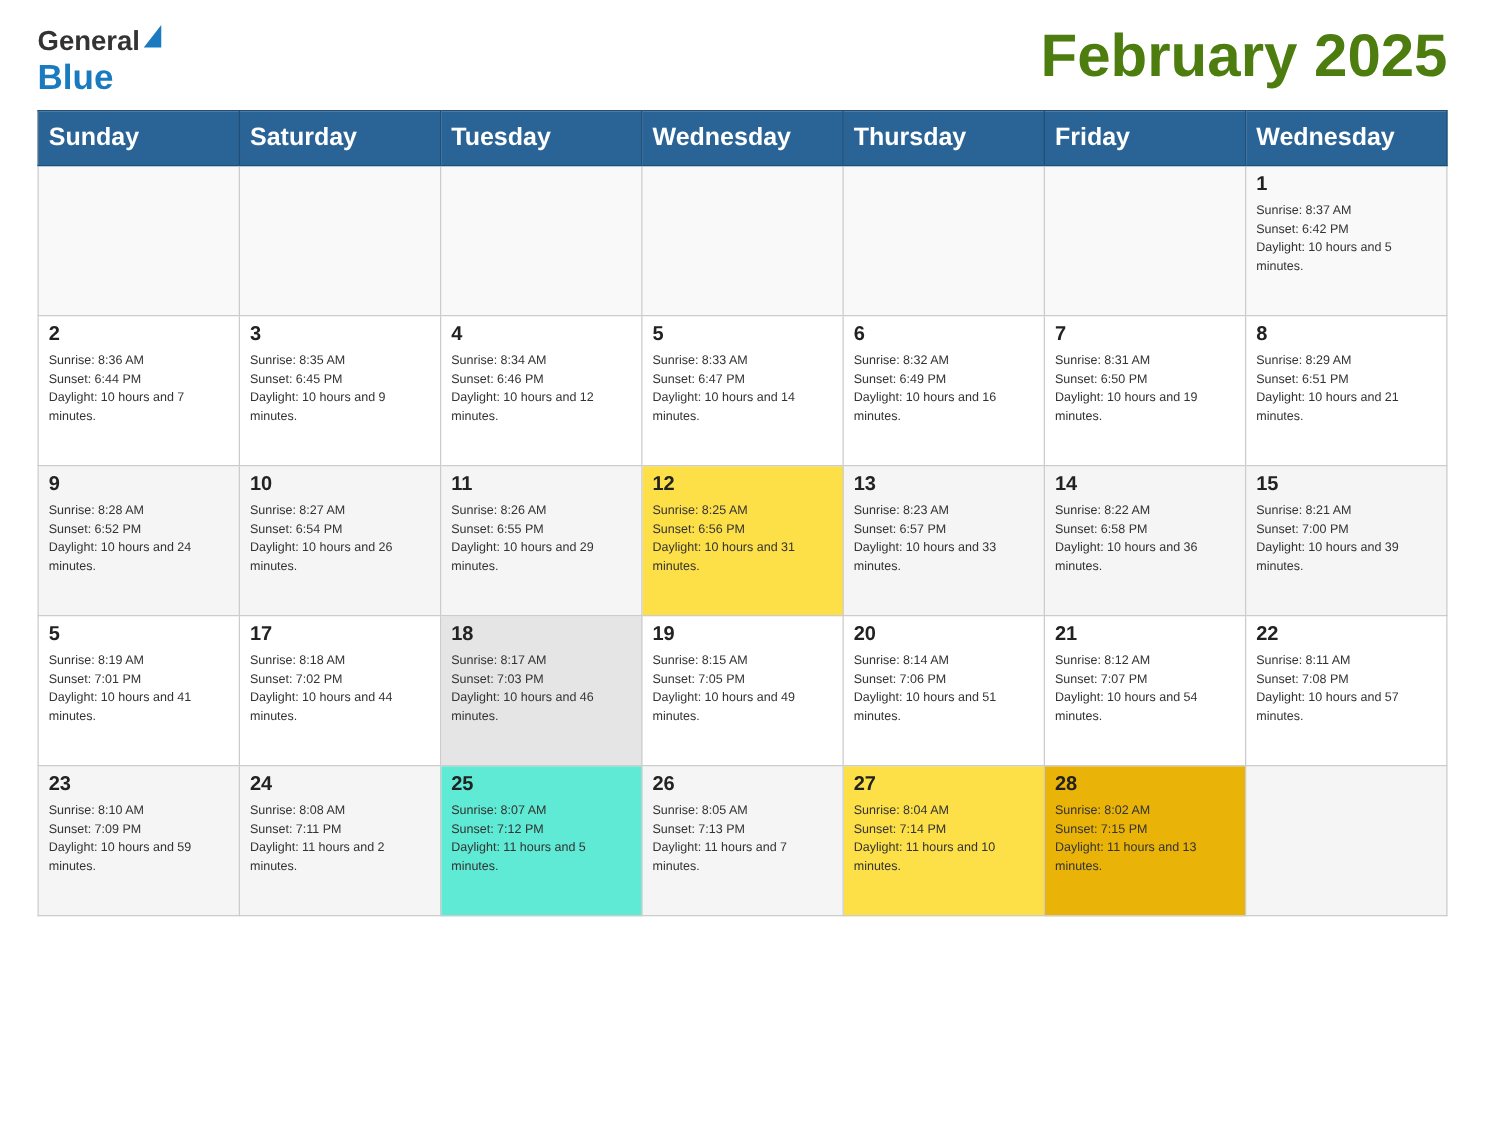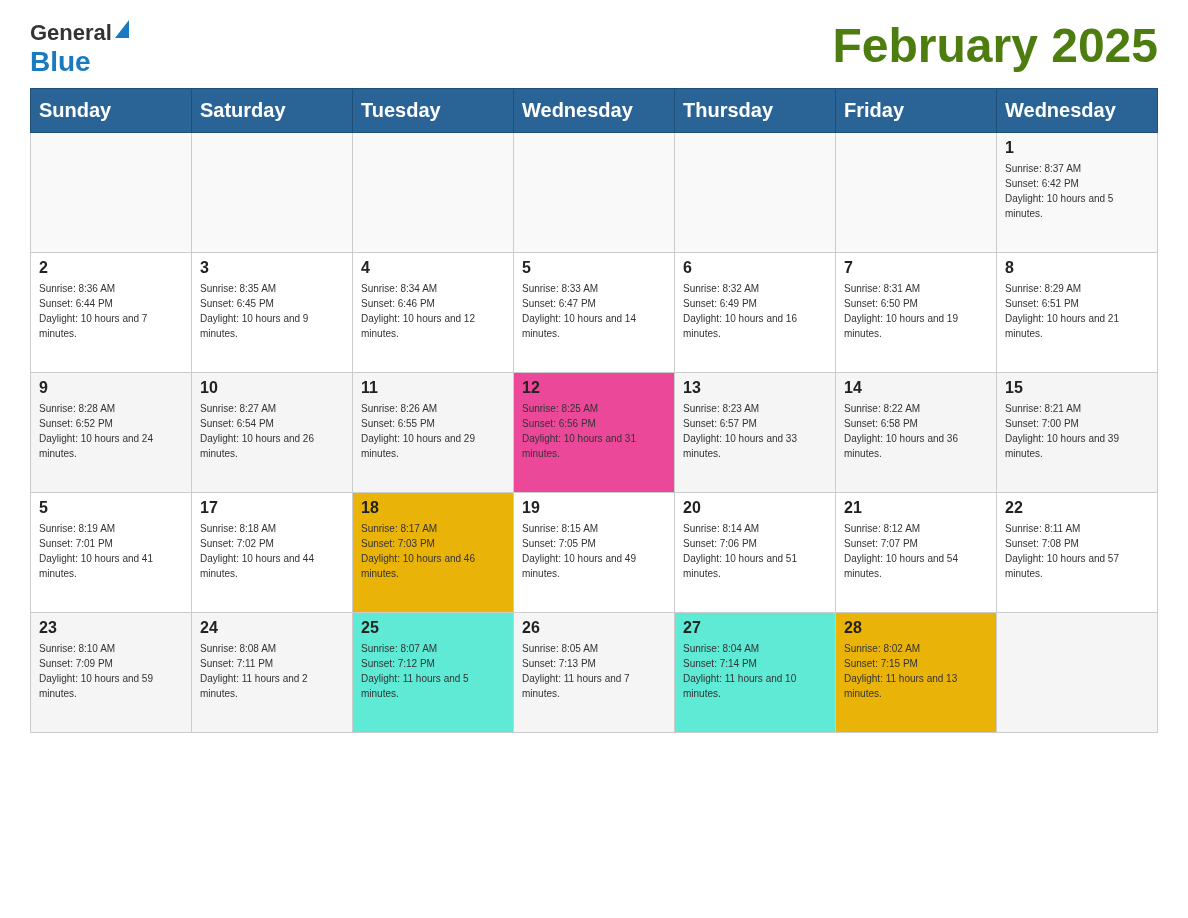--- a/index.html
+++ b/index.html
@@ -180,21 +180,21 @@
           <div class="day-info">Sunrise: 8:28 AM<br>Sunset: 6:52 PM<br>Daylight: 10 hours and 24 minutes.</div>
         </td>
         <td style="background-color: rgb(245, 245, 245);">
           <span class="day-number">10</span>
           <div class="day-info">Sunrise: 8:27 AM<br>Sunset: 6:54 PM<br>Daylight: 10 hours and 26 minutes.</div>
         </td>
         <td style="background-color: rgb(245, 245, 245);">
           <span class="day-number">11</span>
           <div class="day-info">Sunrise: 8:26 AM<br>Sunset: 6:55 PM<br>Daylight: 10 hours and 29 minutes.</div>
         </td>
-        <td style="background-color: #ec4899;">
+        <td style="background-color: #fde047;">
           <span class="day-number">12</span>
           <div class="day-info">Sunrise: 8:25 AM<br>Sunset: 6:56 PM<br>Daylight: 10 hours and 31 minutes.</div>
         </td>
         <td style="background-color: rgb(245, 245, 245);">
           <span class="day-number">13</span>
           <div class="day-info">Sunrise: 8:23 AM<br>Sunset: 6:57 PM<br>Daylight: 10 hours and 33 minutes.</div>
         </td>
         <td style="background-color: rgb(245, 245, 245);">
           <span class="day-number">14</span>
           <div class="day-info">Sunrise: 8:22 AM<br>Sunset: 6:58 PM<br>Daylight: 10 hours and 36 minutes.</div>
@@ -206,21 +206,21 @@
       </tr>
       <tr>
         <td style="background-color: rgb(255, 255, 255);">
           <span class="day-number">5</span>
           <div class="day-info">Sunrise: 8:19 AM<br>Sunset: 7:01 PM<br>Daylight: 10 hours and 41 minutes.</div>
         </td>
         <td style="background-color: rgb(255, 255, 255);">
           <span class="day-number">17</span>
           <div class="day-info">Sunrise: 8:18 AM<br>Sunset: 7:02 PM<br>Daylight: 10 hours and 44 minutes.</div>
         </td>
-        <td style="background-color: #eab308; margin-left: 48px;">
+        <td style="background-color: #e5e5e5; margin-left: 48px;">
           <span class="day-number">18</span>
           <div class="day-info">Sunrise: 8:17 AM<br>Sunset: 7:03 PM<br>Daylight: 10 hours and 46 minutes.</div>
         </td>
         <td style="background-color: rgb(255, 255, 255);">
           <span class="day-number">19</span>
           <div class="day-info">Sunrise: 8:15 AM<br>Sunset: 7:05 PM<br>Daylight: 10 hours and 49 minutes.</div>
         </td>
         <td style="background-color: rgb(255, 255, 255);">
           <span class="day-number">20</span>
           <div class="day-info">Sunrise: 8:14 AM<br>Sunset: 7:06 PM<br>Daylight: 10 hours and 51 minutes.</div>
@@ -244,21 +244,21 @@
           <div class="day-info">Sunrise: 8:08 AM<br>Sunset: 7:11 PM<br>Daylight: 11 hours and 2 minutes.</div>
         </td>
         <td style="background-color: #5eead4;">
           <span class="day-number">25</span>
           <div class="day-info">Sunrise: 8:07 AM<br>Sunset: 7:12 PM<br>Daylight: 11 hours and 5 minutes.</div>
         </td>
         <td style="background-color: rgb(245, 245, 245);">
           <span class="day-number">26</span>
           <div class="day-info">Sunrise: 8:05 AM<br>Sunset: 7:13 PM<br>Daylight: 11 hours and 7 minutes.</div>
         </td>
-        <td style="background-color: #5eead4;">
+        <td style="background-color: #fde047;">
           <span class="day-number">27</span>
           <div class="day-info">Sunrise: 8:04 AM<br>Sunset: 7:14 PM<br>Daylight: 11 hours and 10 minutes.</div>
         </td>
         <td style="background-color: #eab308;">
           <span class="day-number">28</span>
           <div class="day-info">Sunrise: 8:02 AM<br>Sunset: 7:15 PM<br>Daylight: 11 hours and 13 minutes.</div>
         </td>
         <td style="background-color: rgb(245, 245, 245);"></td>
       </tr>
     </tbody>

